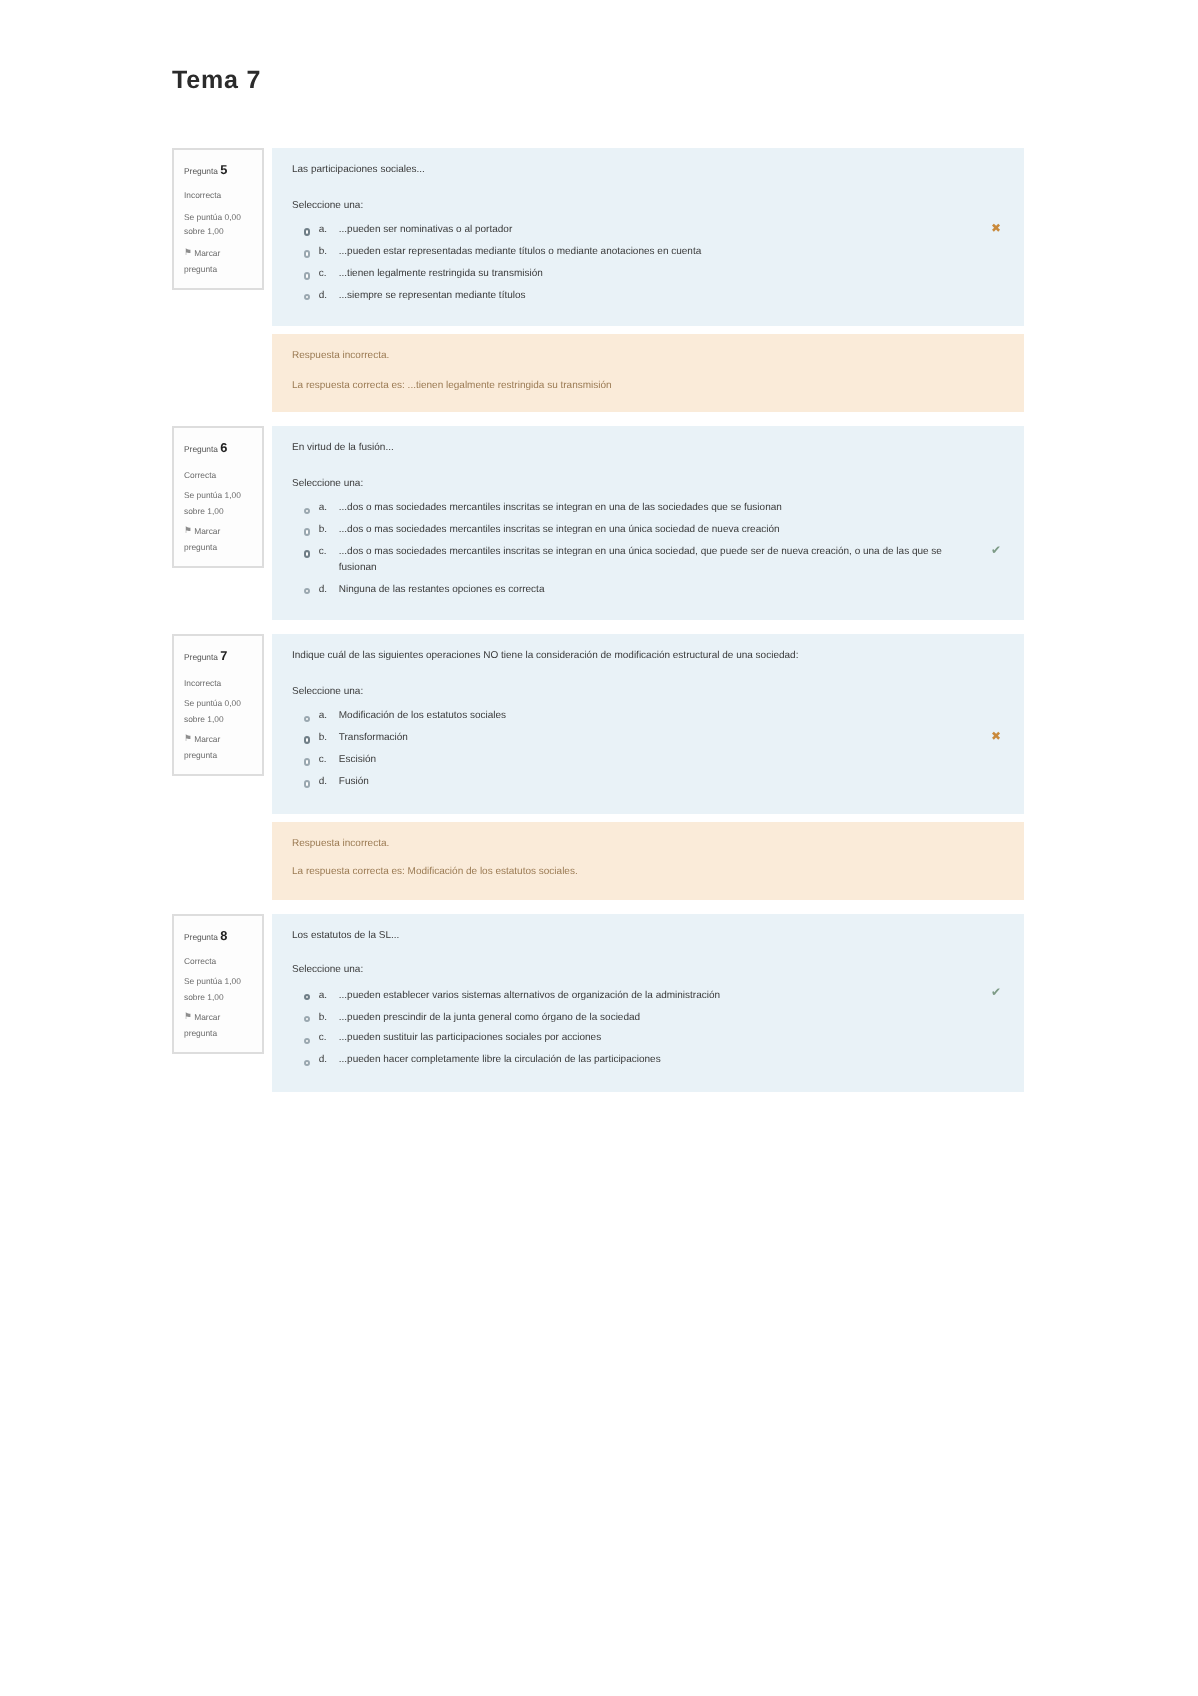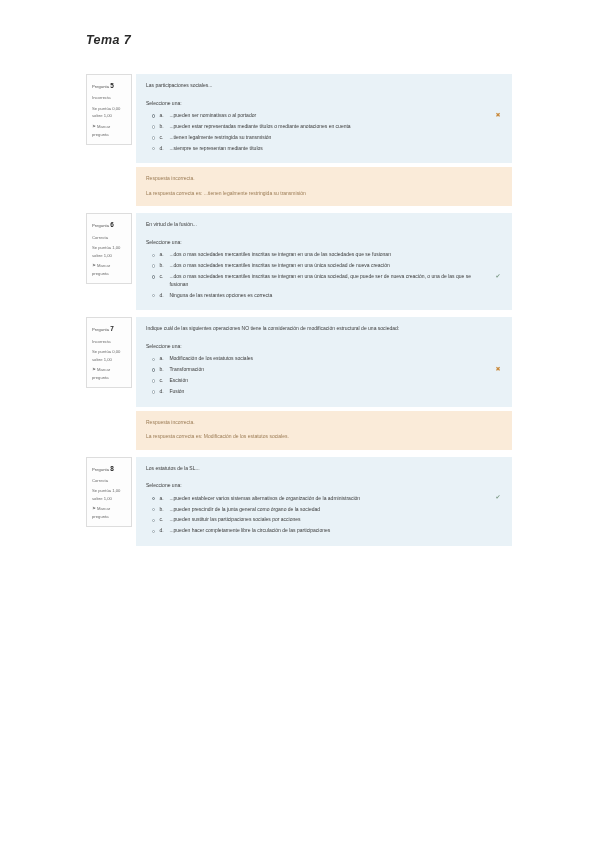--- a/index.html
+++ b/index.html
@@ -21,21 +21,20 @@
     background: #ffffff;
   }
   .page-title {
     position: absolute;
     left: 86px;
     top: 33px;
     font-size: 12.5px;
     font-weight: bold;
     color: #2b2b2b;
     letter-spacing: 0.4px;
-    font-style: italic;
   }
   .quiz {
     position: absolute;
     left: 86px;
     top: 74px;
     width: 426px;
   }
 
   
   .q-block {

